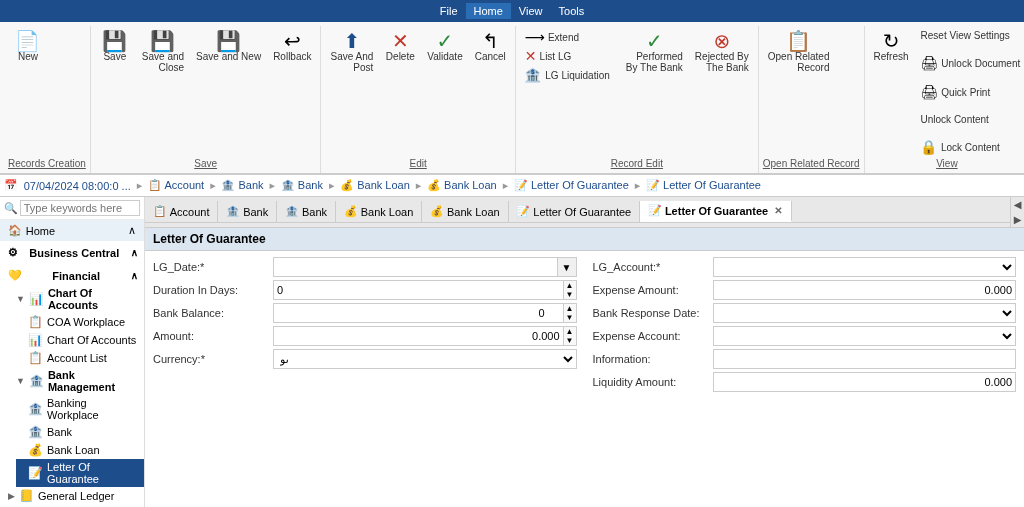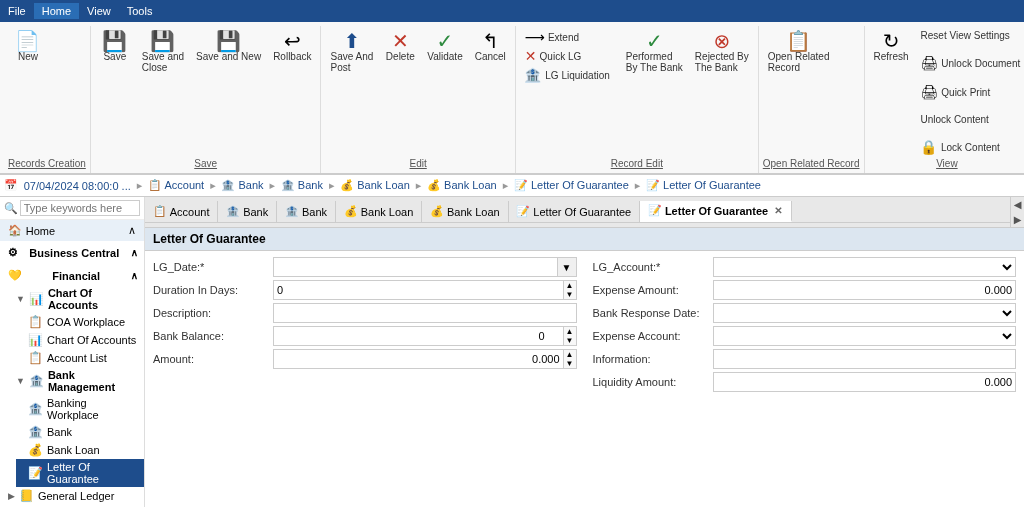--- a/index.html
+++ b/index.html
@@ -1,31 +1,31 @@
 <!DOCTYPE html>
 <html><head>
   <meta charset="utf-8">
   <style>
     * { box-sizing: border-box; margin: 0; padding: 0; font-family: 'Segoe UI', Arial, sans-serif; font-size: 11px; }
     body { background: #f0f0f0; width: 1024px; height: 507px; overflow: hidden; }
 
     
-    .menu-bar { display: flex; background: #1e4d8c; height: 22px; align-items: center; }
+    .menu-bar { display: flex; background: #1e4d8c; height: 22px; align-items: center; justify-content: center; }
     .menu-bar-item { color: white; padding: 2px 8px; cursor: pointer; font-size: 11px; }
     .menu-bar-item.active { background: #2a6db5; }
 
     
     .ribbon { background: #f8f8f8; border-bottom: 1px solid #ccc; }
     .ribbon-content { display: flex; padding: 4px 4px 0; border-bottom: 1px solid #ccc; min-height: 72px; }
     .ribbon-group { display: flex; flex-direction: column; border-right: 1px solid #ddd; padding: 2px 4px; min-width: fit-content; }
     .ribbon-group-label { text-align: center; font-size: 10px; color: #555; margin-top: 2px; padding-bottom: 2px; text-decoration: underline; }
     .ribbon-buttons { display: flex; flex: 1; align-items: flex-start; gap: 2px; }
     .ribbon-btn { display: flex; flex-direction: column; align-items: center; padding: 2px 4px; cursor: pointer; min-width: 40px; border: 1px solid transparent; border-radius: 2px; background: transparent; }
     .ribbon-btn .btn-icon { font-size: 20px; line-height: 1; }
-    .ribbon-btn .btn-label { font-size: 10px; text-align: left; color: #333; white-space: nowrap; }
+    .ribbon-btn .btn-label { font-size: 10px; text-align: right; color: #333; white-space: nowrap; }
     .ribbon-btn.small { flex-direction: row; gap: 3px; min-width: unset; padding: 1px 4px; }
     .ribbon-btn.small .btn-icon { font-size: 14px; }
 
     
     .nav-bar { display: flex; align-items: center; background: #fff; border-bottom: 1px solid #ccc; height: 22px; padding: 0 4px; gap: 4px; }
     .nav-link { color: #1e4d8c; cursor: pointer; font-size: 11px; padding: 0 2px; }
     .nav-sep { color: #999; }
 
     
     .page-tabs { display: flex; background: #e8e8e8; border-bottom: 1px solid #ccc; overflow: hidden; height: 22px; }
@@ -143,21 +143,21 @@
 
     <div class="ribbon-group">
       <div class="ribbon-buttons">
         <div style="display:flex; flex-direction:column; gap:1px; margin-right:4px;">
           <div class="ribbon-btn small">
             <span class="btn-icon">⟶</span>
             <span class="btn-label">Extend</span>
           </div>
           <div class="ribbon-btn small">
             <span class="btn-icon icon-color-red">✕</span>
-            <span class="btn-label">Quick LG</span>
+            <span class="btn-label">List LG</span>
           </div>
           <div class="ribbon-btn small">
             <span class="btn-icon">🏦</span>
             <span class="btn-label">LG Liquidation</span>
           </div>
         </div>
         <div class="ribbon-btn">
           <span class="btn-icon icon-color-green">✓</span>
           <span class="btn-label">Performed<br>By The Bank</span>
         </div>
@@ -396,26 +396,20 @@
             <div class="form-label">Duration In Days:</div>
             <div class="form-field form-input-with-btn">
               <input type="number" class="form-input" value="0" style="">
               <div class="spin-btn">
                 <span>▲</span>
                 <span>▼</span>
               </div>
             </div>
           </div>
 
-          <div class="form-row">
-            <div class="form-label">Description:</div>
-            <div class="form-field">
-              <input type="text" class="form-input" value="" style="">
-            </div>
-          </div>
 
 
 
           <div class="form-row">
             <div class="form-label">Bank Balance:</div>
             <div class="form-field form-input-with-btn">
               <input type="number" class="form-input" value="0" style="text-align: right;">
               <div class="spin-btn">
                 <span>▲</span>
                 <span>▼</span>
@@ -427,20 +421,28 @@
             <div class="form-label">Amount:</div>
             <div class="form-field form-input-with-btn">
               <input type="text" class="form-input" value="0.000" style="text-align: right;">
               <div class="spin-btn">
                 <span>▲</span>
                 <span>▼</span>
               </div>
             </div>
           </div>
 
+          <div class="form-row">
+            <div class="form-label">Currency:*</div>
+            <div class="form-field">
+              <select class="form-select">
+                <option value="ىو">ىو</option>
+              </select>
+            </div>
+          </div>
         </div>
 
         <div>
 
           <div class="form-row">
             <div class="form-label">LG_Account:*</div>
             <div class="form-field">
               <select class="form-select">
                 <option value=""></option>
               </select>

